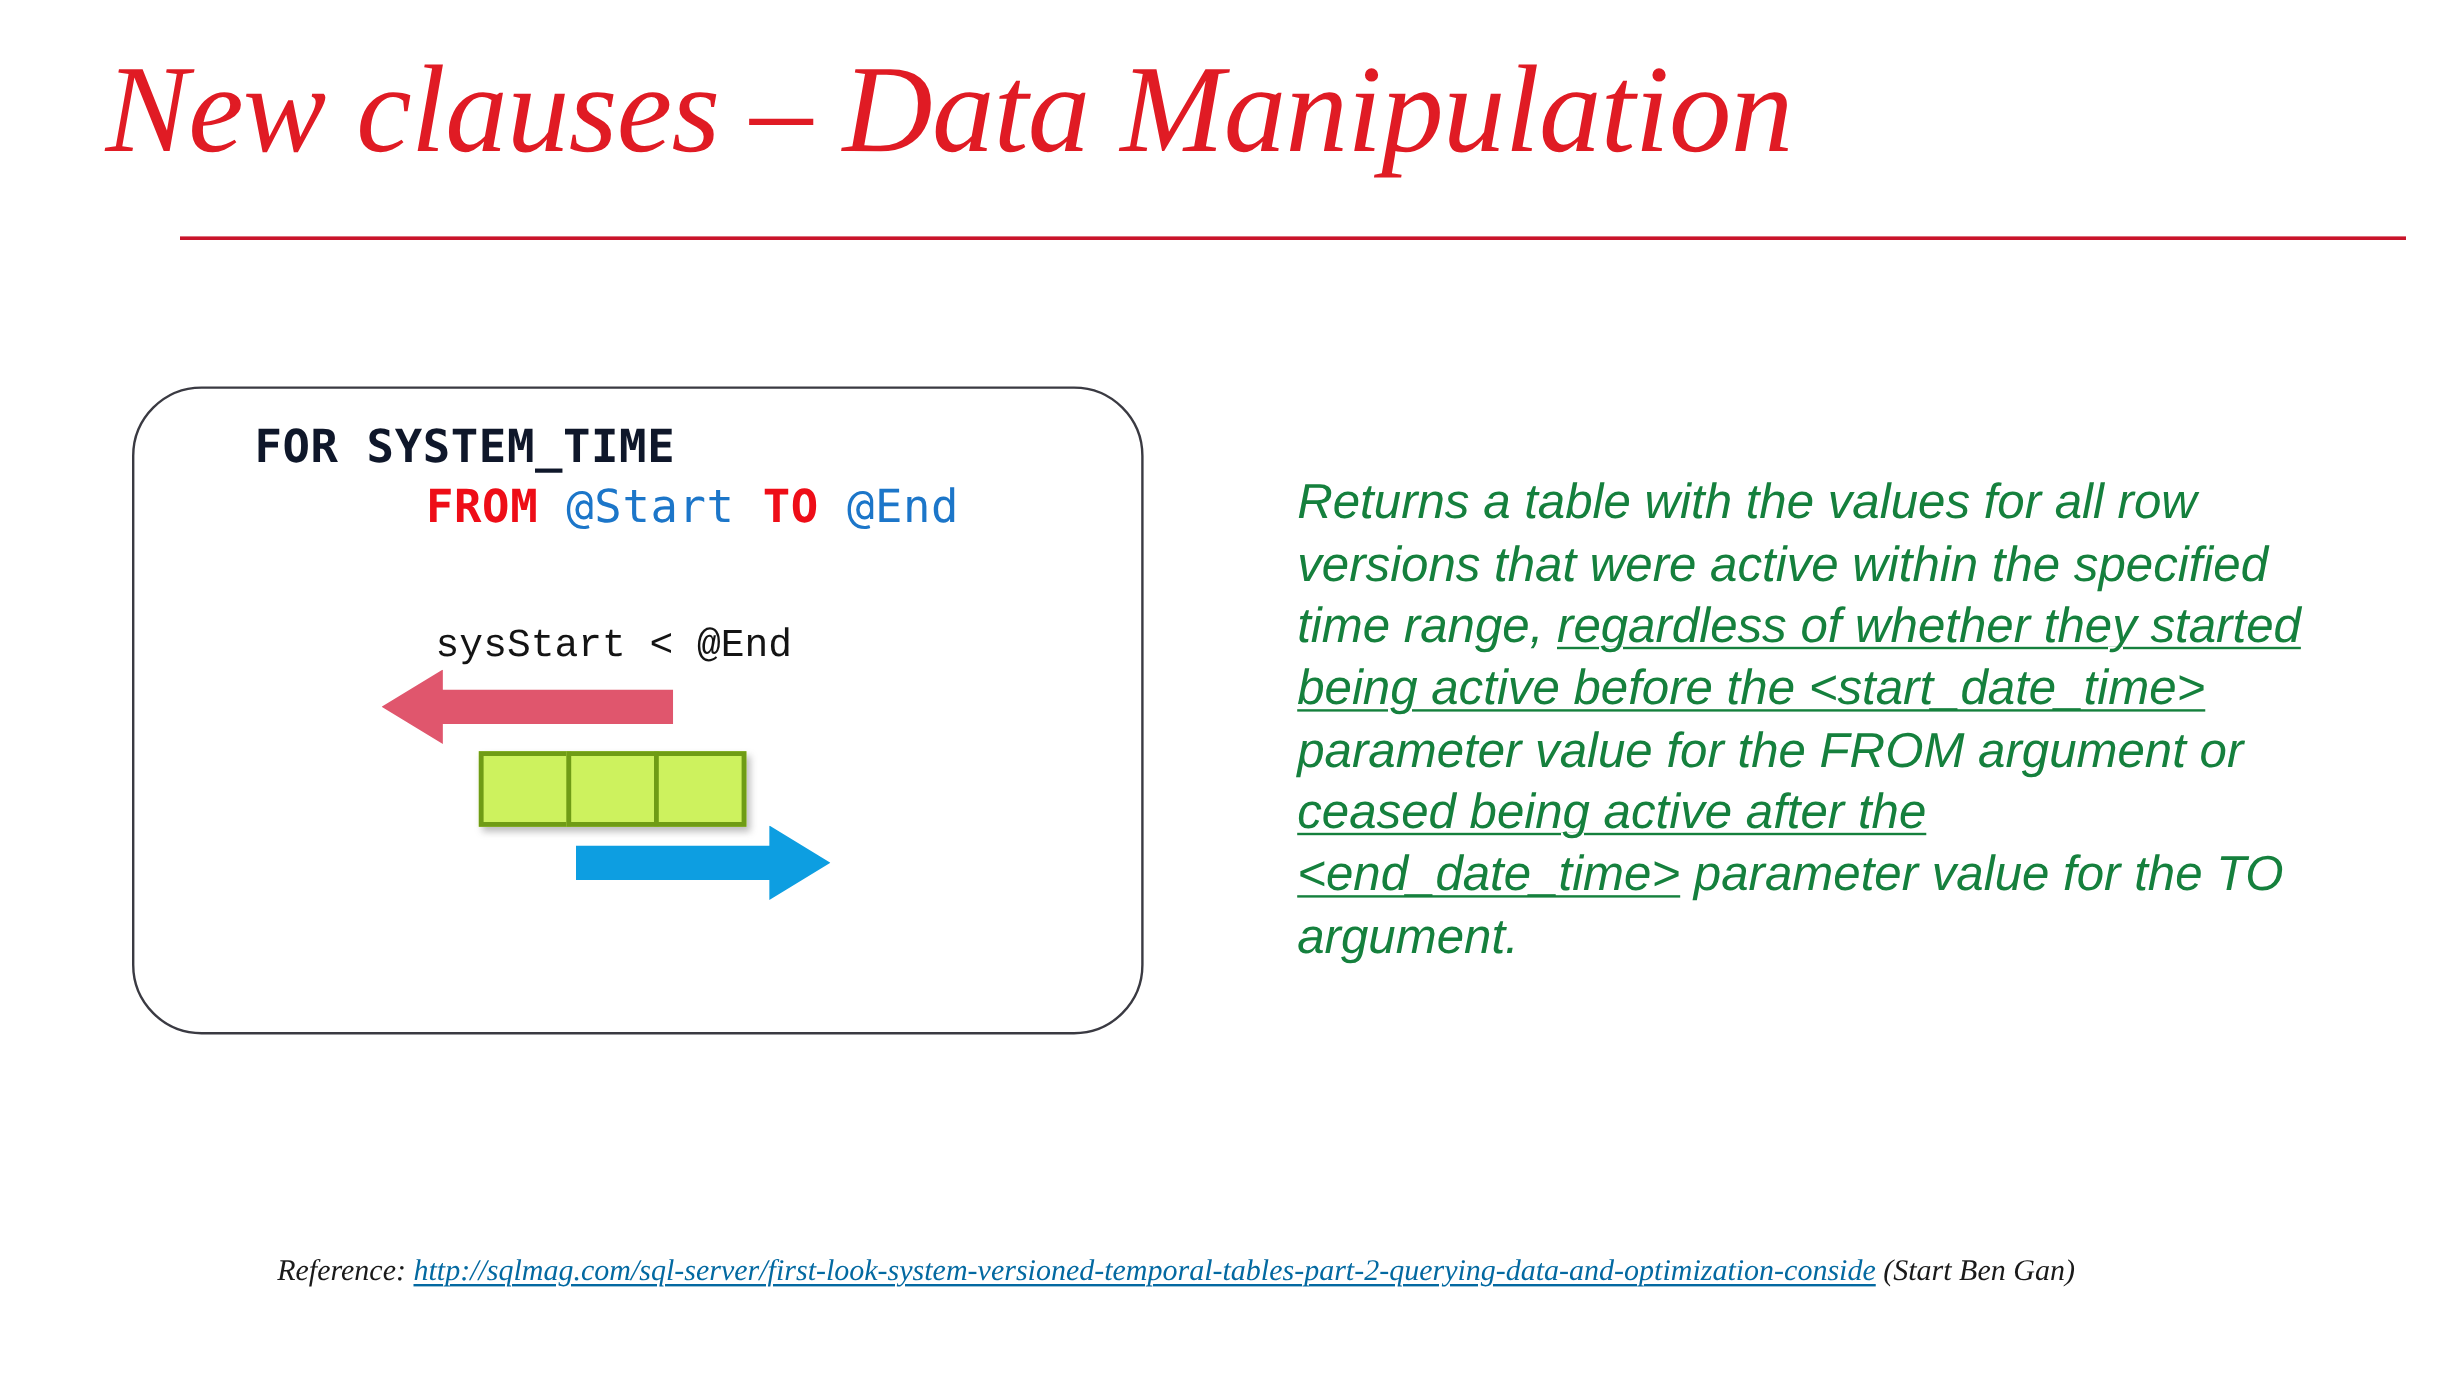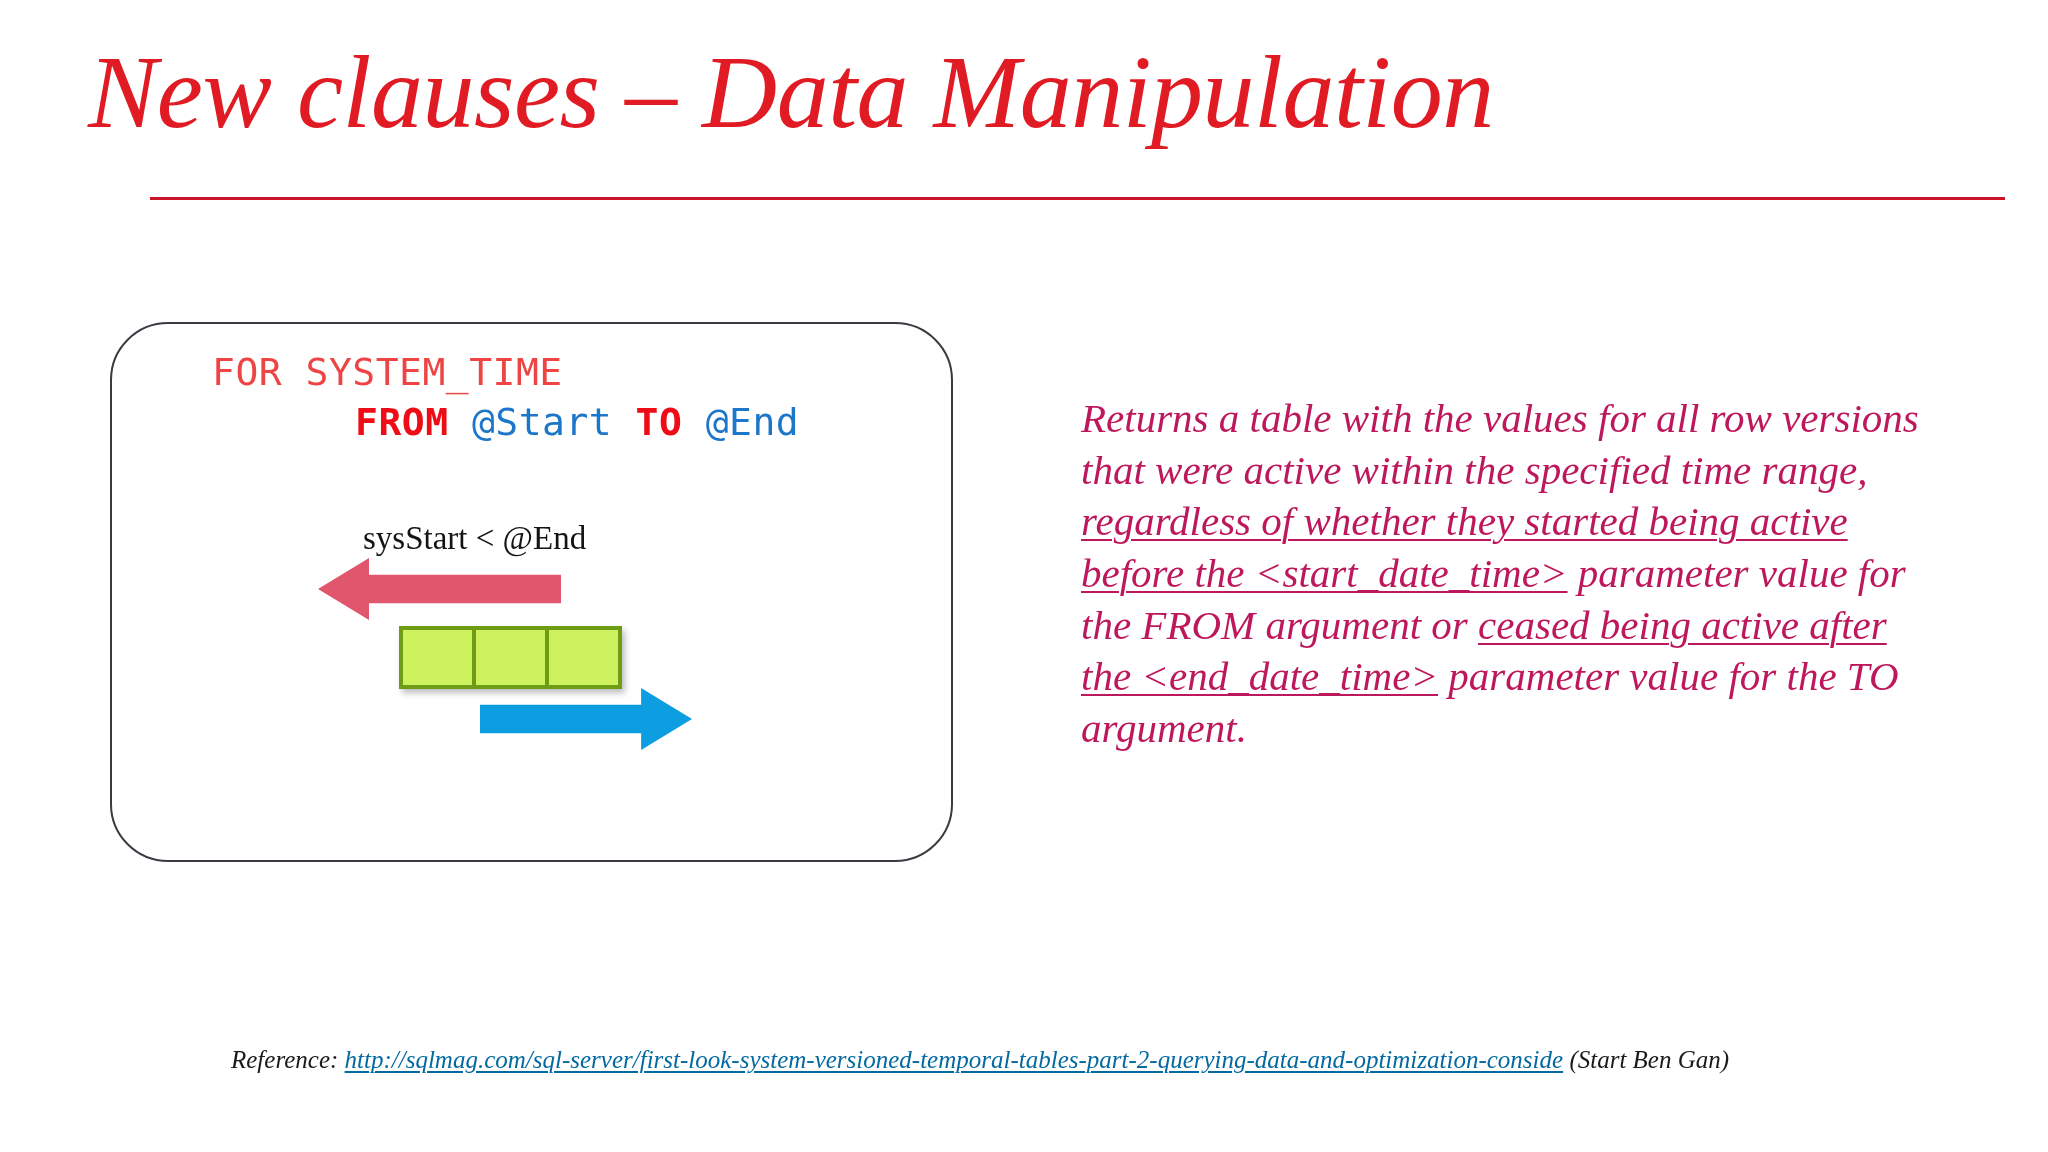--- a/index.html
+++ b/index.html
@@ -56,36 +56,36 @@
   .codeline {
     position: absolute;
     font-family: "DejaVu Sans Mono", "Liberation Mono", monospace;
     font-size: 38px;
     line-height: 1;
     white-space: pre;
   }
   #code-line-1 {
     left: 212px;
     top: 353px;
-    font-weight: normal;
-    color: #ef4444;
+    font-weight: bold;
+    color: #0f172a;
     letter-spacing: 0.5px;
   }
   #code-line-2 {
     left: 355px;
     top: 403px;
     letter-spacing: 0.5px;
   }
   .kw { color: #ee0d17; font-weight: bold; }
   .var { color: #1c76c9; font-weight: normal; }
 
   
   .diaglabel {
     position: absolute;
-    font-family: Liberation Serif, serif;
+    font-family: Liberation Mono, monospace;
     font-size: 33px;
     color: #141414;
     line-height: 1;
     white-space: pre;
   }
   #label-sysstart { left: 363px; top: 522px; }
   #label-sysend   { left: 363px; top: 753px; }
 
   
   #arrow-left {
@@ -128,25 +128,25 @@
     margin-left: -4px;
   }
   #boxes .cell:first-child { margin-left: 0; }
 
   
   #description {
     position: absolute;
     left: 1081px;
     top: 393px;
     width: 840px;
-    font-family: Liberation Serif, serif;
+    font-family: Liberation Sans, sans-serif;
     font-style: italic;
     font-size: 41px;
     line-height: 1.26;
-    color: #be185d;
+    color: #15803d;
     text-align: left;
   }
   #description u, .ul {
     text-decoration: underline;
     text-decoration-thickness: 2px;
     text-underline-offset: 4px;
   }
 
   
   #reference {

